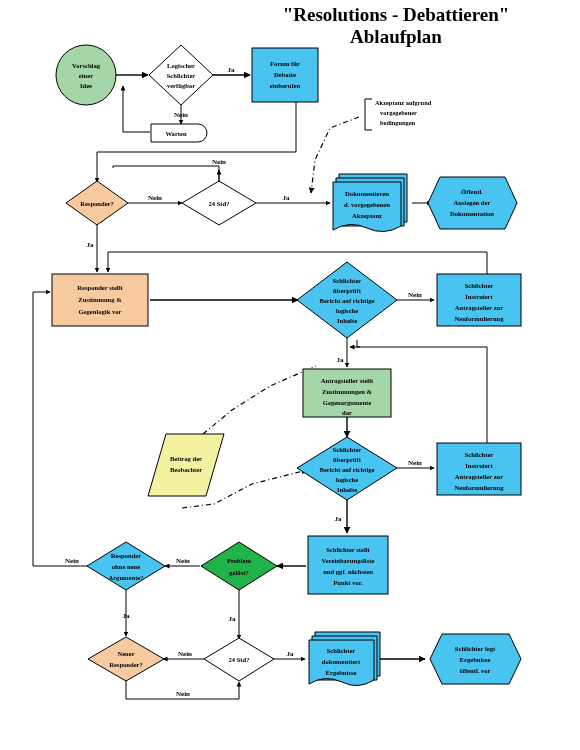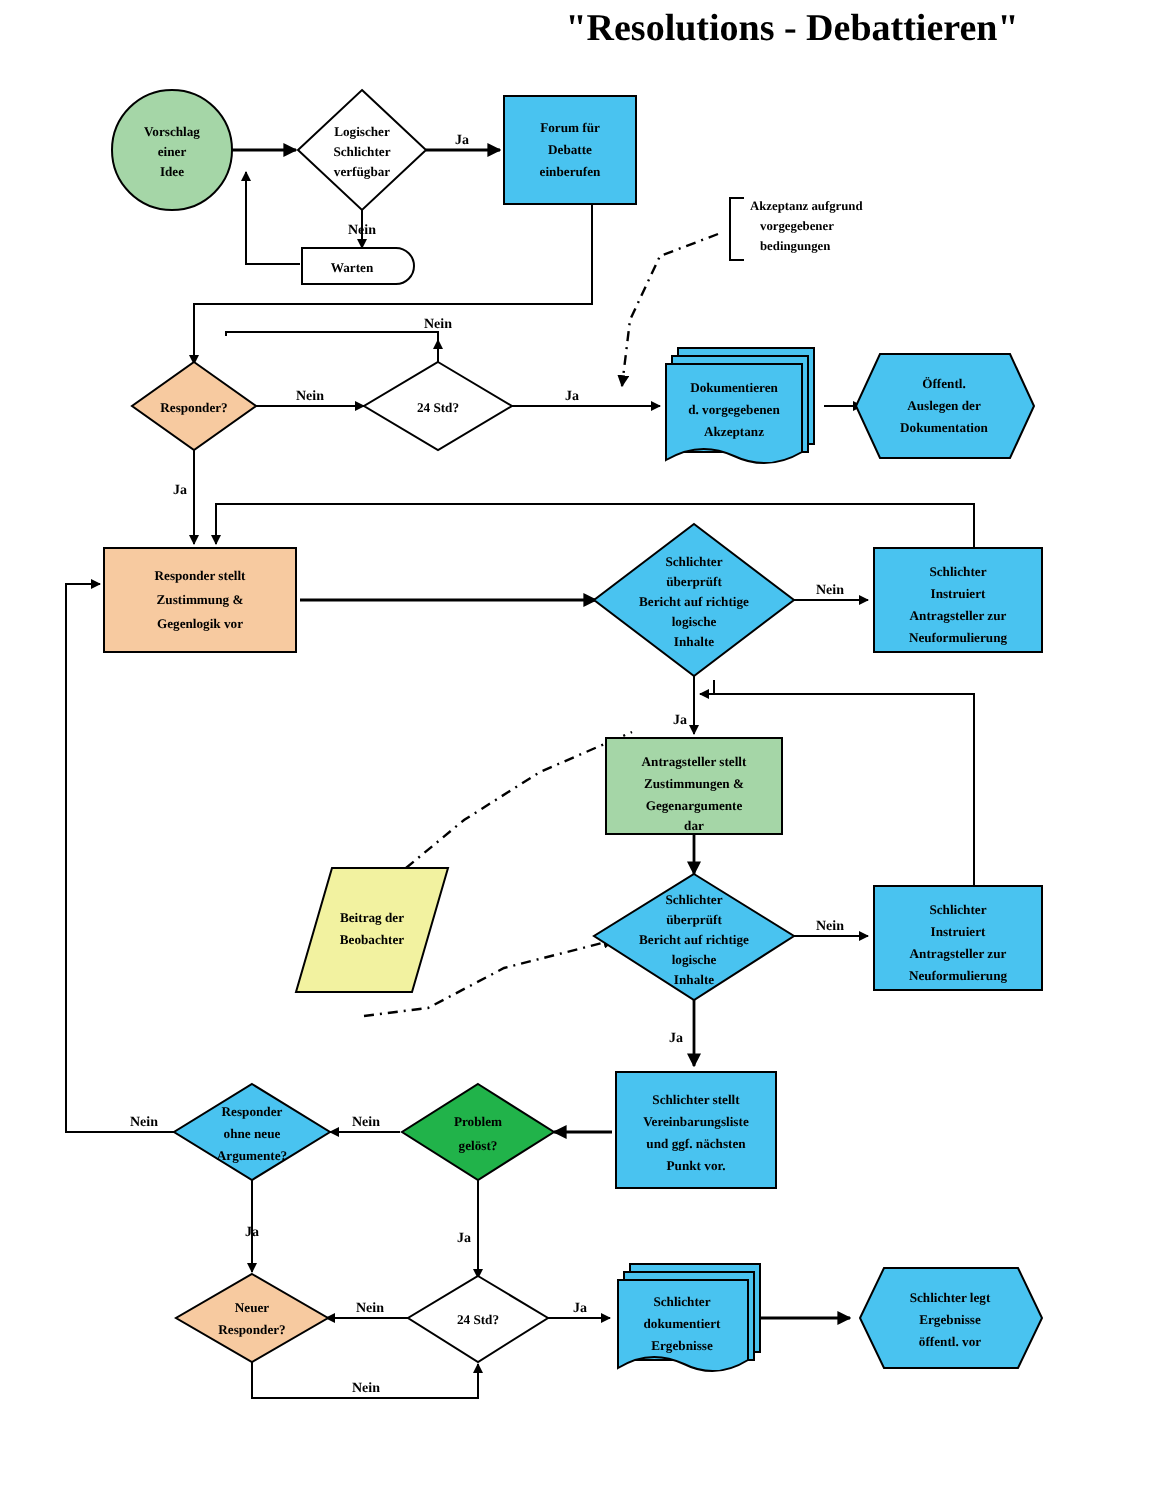--- a/index.html
+++ b/index.html
@@ -55,20 +55,21 @@
   .edge-thin { stroke: #000000; stroke-width: 1; fill: none; }
   .edge-dash { stroke: #000000; stroke-width: 1.2; fill: none; stroke-dasharray: 5 3 1 3; }
 </style>
 </head>
 <body>
 
 <div id="page">
 
   <div id="title-block">
     <div class="line1">"Resolutions - Debattieren"</div>
+    <div class="line2">Ablaufplan</div>
   </div>
 
   <svg id="flow" width="580" height="750" viewBox="0 0 580 750">
     <defs>
       <marker id="arr" viewBox="0 0 10 10" refX="9" refY="5" markerWidth="5" markerHeight="5" orient="auto-start-reverse">
         <path d="M 0 0 L 10 5 L 0 10 z" fill="#000"></path>
       </marker>
     </defs>
 
     <g>

